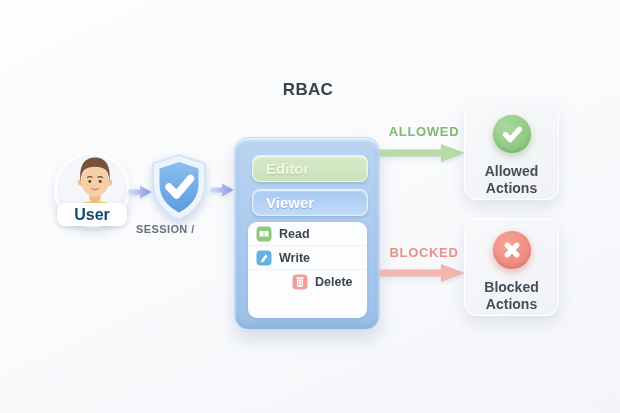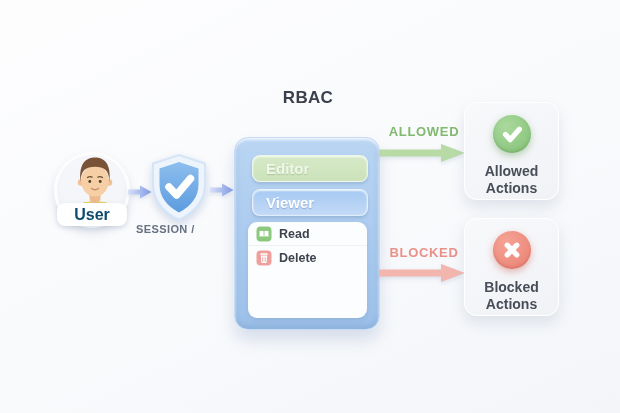--- a/index.html
+++ b/index.html
@@ -20,21 +20,21 @@
     display:flex;align-items:center;justify-content:center;
     font-size:16px;font-weight:bold;color:#0c4a6e;}
 
   
   .shield{left:146px;top:153px;filter:drop-shadow(0 4px 5px rgba(120,150,195,.35));}
   .session-label{left:136px;top:222px;width:86px;text-align:left;
     font-size:11px;font-weight:bold;color:#667182;line-height:14px;letter-spacing:.4px;}
 
   
   .rbac-title{left:230px;top:80px;width:156px;text-align:center;
-    font-size:17px;font-weight:800;color:#3a414d;letter-spacing:.3px;margin-top:8px;}
+    font-size:17px;font-weight:800;color:#3a414d;letter-spacing:.3px;}
   .rbac-subtitle{left:212px;top:105px;width:192px;text-align:center;
     font-size:14.5px;font-weight:bold;color:#3a414d;}
 
   
   .panel{left:234px;top:137px;width:146px;height:193px;border-radius:14px;
     background:linear-gradient(180deg,#bad5f3 0%,#9dc1ea 100%);
     border:1px solid #c6dcf6;
     box-shadow:inset 0 2px 3px rgba(255,255,255,.8),
                inset 0 -4px 6px rgba(90,130,180,.25),
                0 10px 16px rgba(130,155,195,.28);}
@@ -45,21 +45,21 @@
     box-shadow:0 2px 3px rgba(100,130,160,.30),inset 0 1px 2px rgba(255,255,255,.85);}
   .role-editor{top:17px;background:linear-gradient(180deg,#d6e9c8,#cbe2ba);
     color:#f0f7e8;text-shadow:0 1px 1px rgba(130,160,120,.45);}
   .role-viewer{top:51px;background:linear-gradient(180deg,#a6c9f2,#c3daf7);
     color:#ffffff;text-shadow:0 1px 1px rgba(90,130,180,.5);}
   .perm-list{position:absolute;left:13px;top:84px;width:119px;height:96px;
     background:#fcfdfe;border-radius:9px;overflow:hidden;
     box-shadow:0 2px 5px rgba(120,145,180,.28);}
   .perm-row{height:24px;display:flex;align-items:center;gap:7px;padding:0 8px;
     border-bottom:1px solid #eef1f5;font-size:12.5px;font-weight:bold;color:#3e444e;}
-  .perm-row:last-child{border-bottom:none;}
+  .perm-row:last-child{border-bottom:none;margin-left:36px;}
   .perm-row svg{flex:0 0 auto;}
 
   
   .arrow{filter:drop-shadow(0 2px 2px rgba(140,160,190,.25));}
   .arrow-label{width:86px;text-align:center;font-size:13px;font-weight:800;letter-spacing:.7px;}
   .lbl-allowed{left:381px;top:124px;color:#82b96f;}
   .lbl-blocked{left:381px;top:245px;color:#e8918a;}
 
   
   .card{width:95px;height:98px;border-radius:13px;left:464px;
@@ -145,20 +145,28 @@
       <div class="perm-row">
         <svg width="16" height="16" viewBox="0 0 16 16">
           <rect x="0.5" y="0.5" width="15" height="15" rx="4" fill="#8cc87d"></rect>
           <path d="M3.5 5.2 Q5.7 4.2 8 5.2 Q10.3 4.2 12.5 5.2 V10.8 Q10.3 9.9 8 10.9 Q5.7 9.9 3.5 10.8 Z" fill="#ffffff"></path>
           <path d="M8 5.2 V10.9" stroke="#8cc87d" stroke-width="0.8"></path>
         </svg>
         <span>Read</span>
       </div>
       <div class="perm-row">
         <svg width="16" height="16" viewBox="0 0 16 16">
+          <rect x="0.5" y="0.5" width="15" height="15" rx="4" fill="#66b0e8"></rect>
+          <polygon points="5,10.6 9.6,4.6 11.6,6.2 7,12.2" fill="#ffffff"></polygon>
+          <polygon points="4.4,12.8 5,10.6 7,12.2" fill="#f6d48a"></polygon>
+        </svg>
+        <span>Write</span>
+      </div>
+      <div class="perm-row">
+        <svg width="16" height="16" viewBox="0 0 16 16">
           <rect x="0.5" y="0.5" width="15" height="15" rx="4" fill="#f0a09c"></rect>
           <rect x="4.2" y="3.2" width="7.6" height="1.6" rx="0.8" fill="#ffffff"></rect>
           <path d="M4.8 5.6 H11.2 L10.6 12.4 Q10.5 13 9.9 13 H6.1 Q5.5 13 5.4 12.4 Z" fill="#ffffff"></path>
           <path d="M6.8 7.2 V11.4 M9.2 7.2 V11.4" stroke="#f0a09c" stroke-width="0.9" stroke-linecap="round"></path>
         </svg>
         <span>Delete</span>
       </div>
     </div>
   </div>
 

